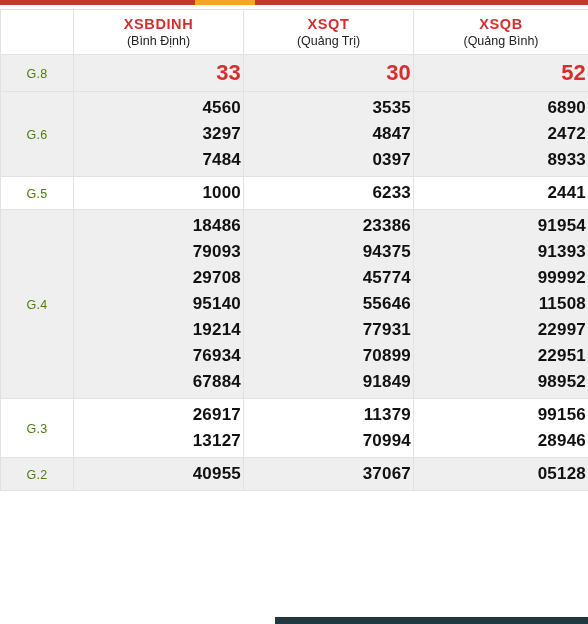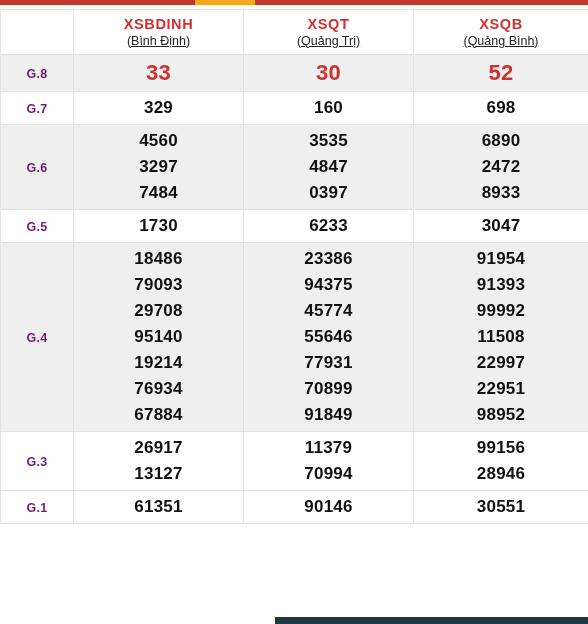--- a/index.html
+++ b/index.html
@@ -67,46 +67,45 @@
     font-size: 14.5px;
     letter-spacing: 0.6px;
     line-height: 18px;
   }
   .prov-name {
     display: block;
     color: #222222;
     font-size: 12.5px;
     font-weight: normal;
     line-height: 17px;
-    text-decoration: underline;
   }
 
   
   tr.prize-row td { padding: 3px 2px; }
   tr.shade td { background: #efefef; }
   tr.plain td { background: #ffffff; }
 
   .prize-label {
-    color: #701a75;
+    color: #4d7c0f;
     font-size: 12.5px;
-    font-weight: bold;
+    font-weight: normal;
     letter-spacing: 0.3px;
   }
   .nums {
     display: block;
     font-size: 17px;
     font-weight: bold;
     color: #111111;
     line-height: 26px;
     letter-spacing: 0.2px;
   }
   .nums.red { color: #d32f2f; }
   .nums.big { font-size: 22px; line-height: 30px; }
   .nums.db  { font-size: 19px; line-height: 28px; }
-  .num-line { display: block; }
+  .num-line { display: block; text-align: right; }
 
   
   .bottombar {
     position: absolute;
     left: 275px;
     bottom: 0;
     width: 313px;
     height: 7px;
     background: #22373f;
   }
@@ -155,38 +154,20 @@
             <span class="nums red big">
               <span class="num-line">30</span>
             </span>
           </td>
           <td>
             <span class="nums red big">
               <span class="num-line">52</span>
             </span>
           </td>
         </tr>
-        <tr class="prize-row plain">
-          <td><span class="prize-label">G.7</span></td>
-          <td>
-            <span class="nums">
-              <span class="num-line">329</span>
-            </span>
-          </td>
-          <td>
-            <span class="nums">
-              <span class="num-line">160</span>
-            </span>
-          </td>
-          <td>
-            <span class="nums">
-              <span class="num-line">698</span>
-            </span>
-          </td>
-        </tr>
         <tr class="prize-row shade">
           <td><span class="prize-label">G.6</span></td>
           <td>
             <span class="nums">
               <span class="num-line">4560</span>
               <span class="num-line">3297</span>
               <span class="num-line">7484</span>
             </span>
           </td>
           <td>
@@ -201,31 +182,31 @@
               <span class="num-line">6890</span>
               <span class="num-line">2472</span>
               <span class="num-line">8933</span>
             </span>
           </td>
         </tr>
         <tr class="prize-row plain">
           <td><span class="prize-label">G.5</span></td>
           <td>
             <span class="nums">
-              <span class="num-line">1730</span>
+              <span class="num-line">1000</span>
             </span>
           </td>
           <td>
             <span class="nums">
               <span class="num-line">6233</span>
             </span>
           </td>
           <td>
             <span class="nums">
-              <span class="num-line">3047</span>
+              <span class="num-line">2441</span>
             </span>
           </td>
         </tr>
         <tr class="prize-row shade">
           <td><span class="prize-label">G.4</span></td>
           <td>
             <span class="nums">
               <span class="num-line">18486</span>
               <span class="num-line">79093</span>
               <span class="num-line">29708</span>
@@ -272,35 +253,35 @@
               <span class="num-line">70994</span>
             </span>
           </td>
           <td>
             <span class="nums">
               <span class="num-line">99156</span>
               <span class="num-line">28946</span>
             </span>
           </td>
         </tr>
-        <tr class="prize-row plain">
-          <td><span class="prize-label">G.1</span></td>
-          <td>
-            <span class="nums">
-              <span class="num-line">61351</span>
-            </span>
-          </td>
-          <td>
-            <span class="nums">
-              <span class="num-line">90146</span>
-            </span>
-          </td>
-          <td>
-            <span class="nums">
-              <span class="num-line">30551</span>
+        <tr class="prize-row shade">
+          <td><span class="prize-label">G.2</span></td>
+          <td>
+            <span class="nums">
+              <span class="num-line">40955</span>
+            </span>
+          </td>
+          <td>
+            <span class="nums">
+              <span class="num-line">37067</span>
+            </span>
+          </td>
+          <td>
+            <span class="nums">
+              <span class="num-line">05128</span>
             </span>
           </td>
         </tr>
       </tbody>
   </table>
 </div>
 
 <div class="bottombar"></div>
 
 </body></html>

